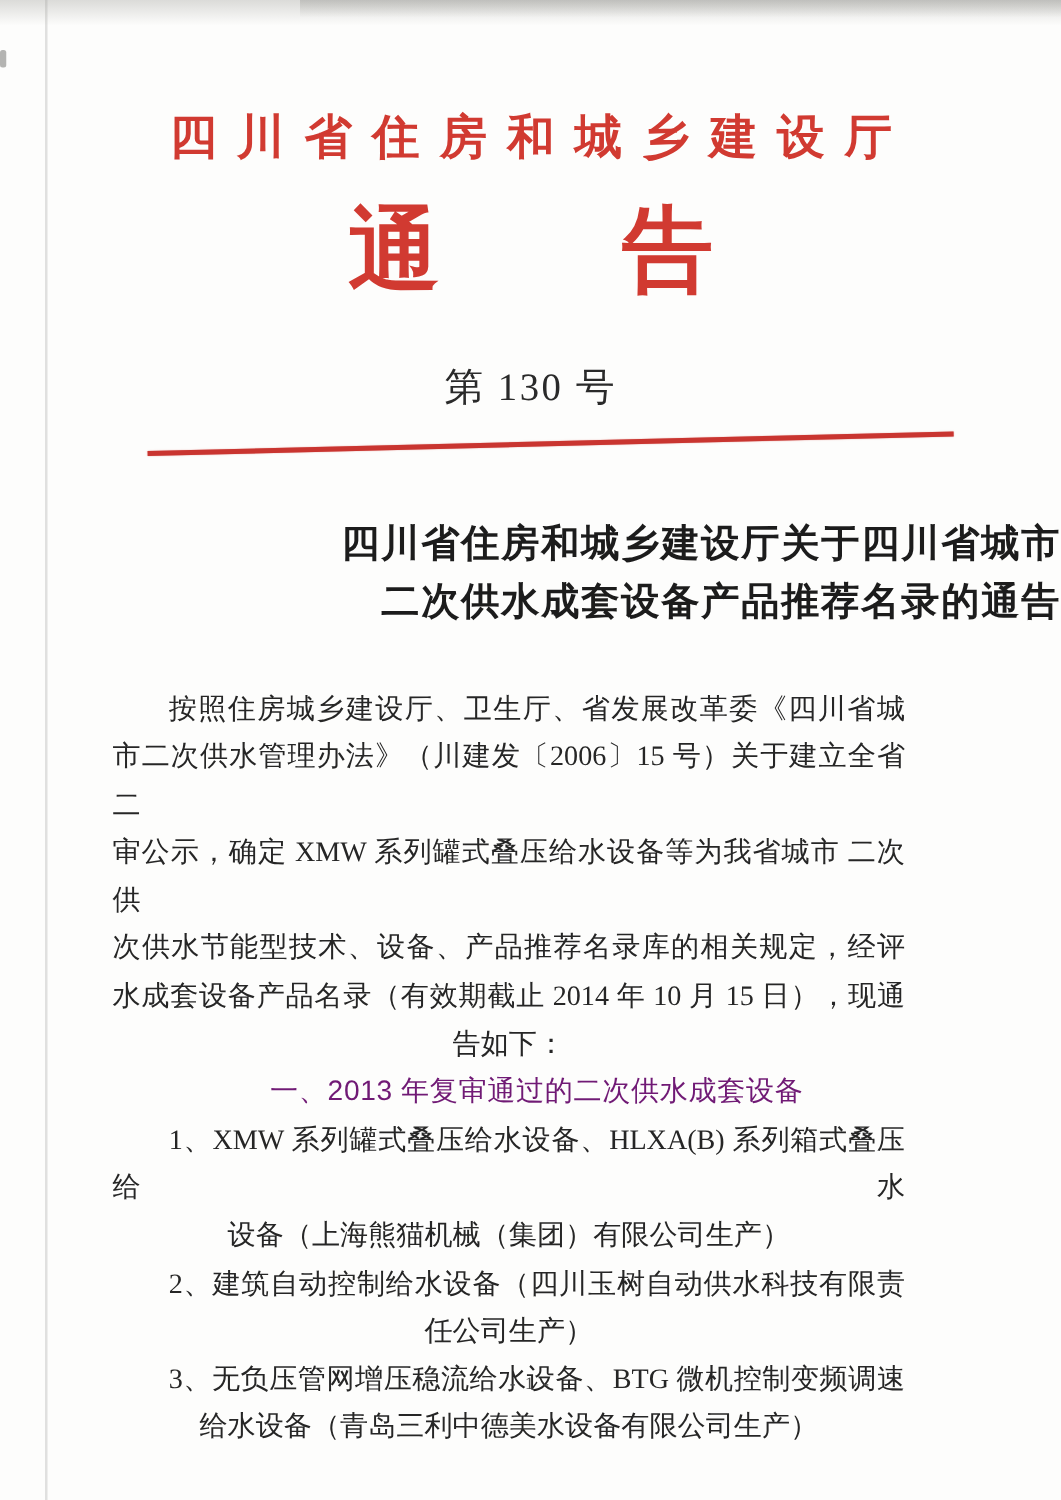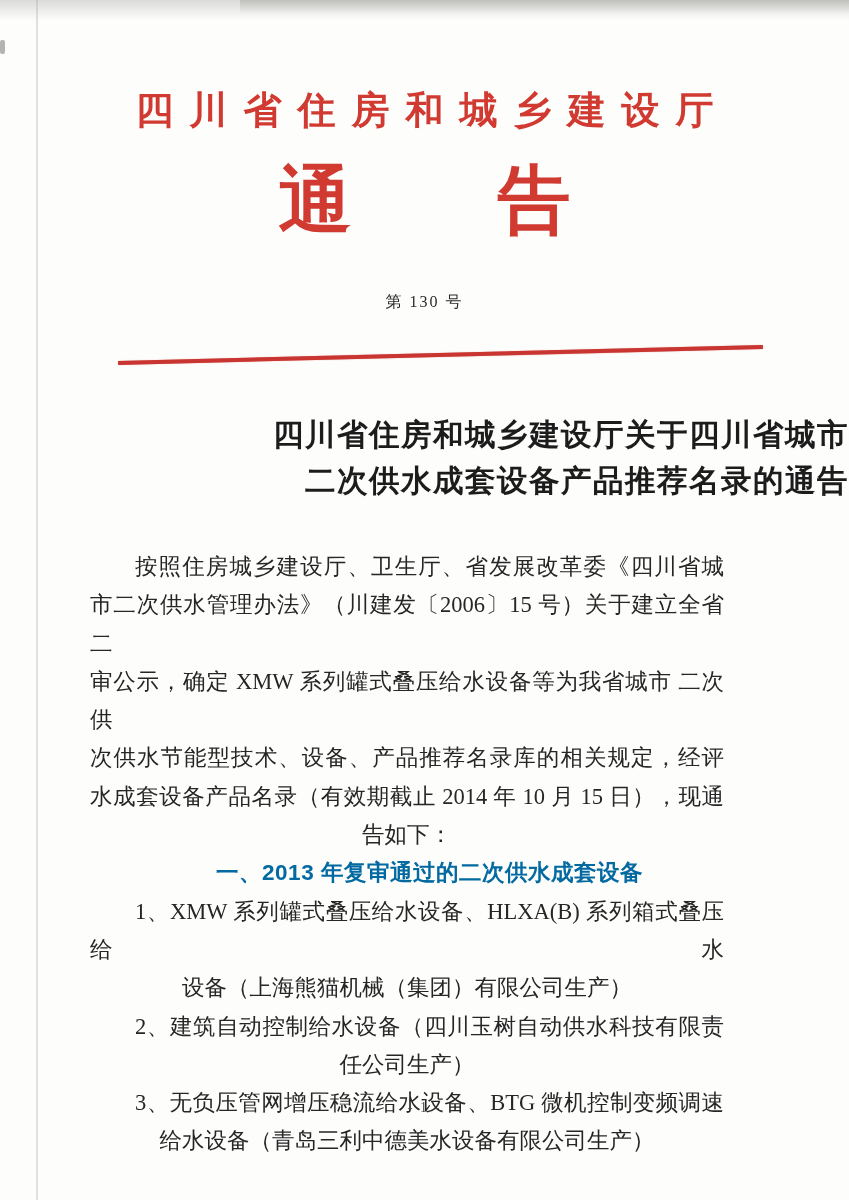--- a/index.html
+++ b/index.html
@@ -43,21 +43,21 @@
     color: var(--accent-red, #d13a31);
   }
   .doc-type {
     position: absolute; top: 164px; left: 0; width: 100%;
     display: flex; justify-content: center; gap: 146px;
     font-size: 73px; font-weight: bold; line-height: 1;
     color: var(--accent-red, #d13a31);
   }
   .doc-number {
     position: absolute; top: 294px; left: 0; width: 100%;
-    text-align: center; font-size: 16px; line-height: 1;
+    text-align: center; font-size: 31px; line-height: 1;
     color: #2a2a2a; letter-spacing: 2px;
   }
   .red-rule {
     position: absolute; top: 353px; left: 118px; width: 645px; height: 4px;
     background: var(--rule-red, #c93530);
     transform: rotate(-1.4deg);
     box-shadow: 0 0 1px rgba(201,53,48,0.6);
   }
 
   
@@ -71,24 +71,24 @@
   
   .body-text {
     position: absolute; top: 548px; left: 90px; width: 634px;
     font-size: 22.5px; line-height: 38.3px;
     color: #262626;
   }
   .body-text .line { text-align: center; }
   .body-text .line.fill { text-align: justify; text-align-last: justify; }
   .body-text .line.indent { text-indent: 2em; }
   .body-text .line.bold {
-    font-weight: bold;
+    font-weight: normal;
     font-family: "Liberation Sans", "DejaVu Sans", sans-serif;
     letter-spacing: 0.5px;
-    color: #0369a1;
+    color: #701a75;
   }
 
   
   .page-number {
     position: absolute; top: 1100px; left: 0; width: 100%;
     text-align: center; font-size: 14px; letter-spacing: 2px; color: #4a4a4a;
   }
 </style>
 </head>
 <body style="--accent-red: #d13a31; --rule-red: #c93530;">

